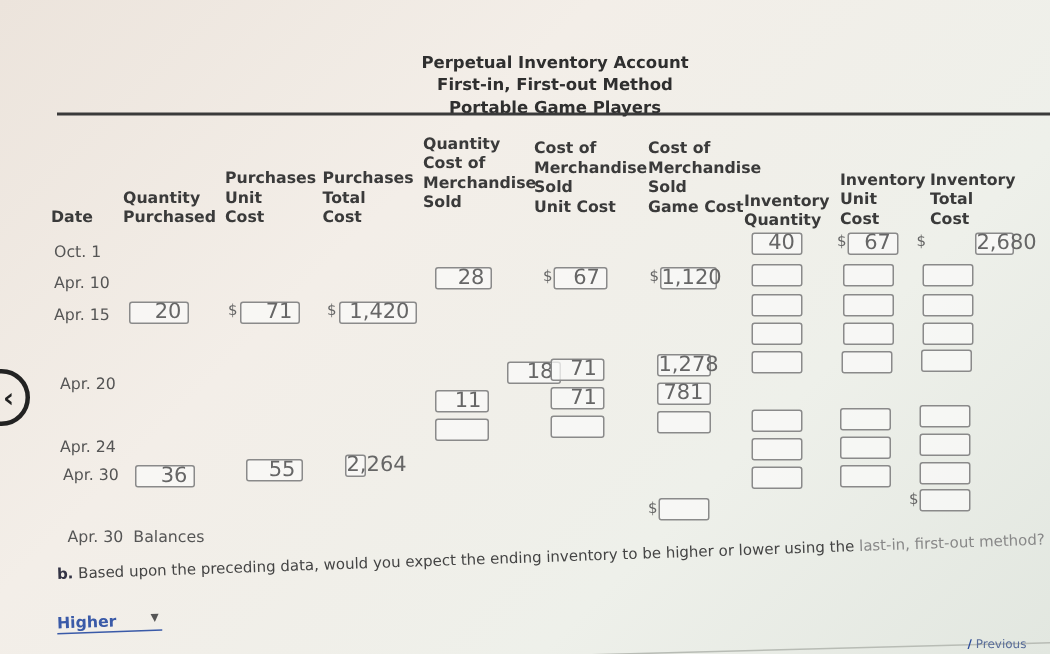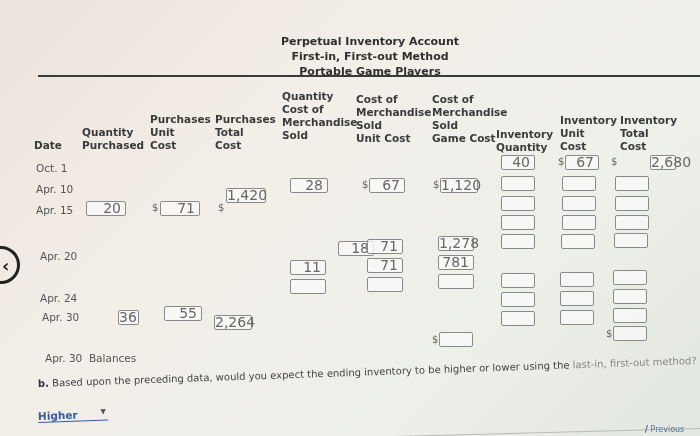--- a/index.html
+++ b/index.html
@@ -92,25 +92,25 @@
 <div class="abs lbl" style="left:36px;top:204px;">Apr. 15</div>
 <div class="abs lbl" style="left:40px;top:250px;">Apr. 20</div>
 <div class="abs lbl" style="left:40px;top:292px;">Apr. 24</div>
 <div class="abs lbl" style="left:42px;top:311px;">Apr. 30</div>
 <div class="abs lbl" style="left:45px;top:352px;white-space:pre;">Apr. 30  Balances</div>
 
 <div class="box" style="left:86px;top:201px;width:40px;">20</div>
 <span class="dollar" style="left:152px;top:202px;">$</span>
 <div class="box" style="left:160px;top:201px;width:40px;">71</div>
 <span class="dollar" style="left:218px;top:202px;">$</span>
-<div class="box" style="left:226px;top:188px;width:40px;">1,420</div>
+<div class="box" style="left:226px;top:201px;width:52px;">1,420</div>
 
-<div class="box" style="left:90px;top:310px;width:21px;margin-left:28px;">36</div>
+<div class="box" style="left:90px;top:310px;width:40px;">36</div>
 <div class="box" style="left:164px;top:306px;width:38px;">55</div>
-<div class="box" style="left:214px;top:303px;width:38px;margin-top:12px;">2,264</div>
+<div class="box" style="left:230px;top:303px;width:14px;">2,264</div>
 
 <div class="box" style="left:290px;top:178px;width:38px;">28</div>
 <span class="dollar" style="left:362px;top:179px;">$</span>
 <div class="box" style="left:369px;top:178px;width:36px;">67</div>
 <span class="dollar" style="left:433px;top:179px;">$</span>
 <div class="box" style="left:440px;top:178px;width:38px;">1,120</div>
 
 <div class="box" style="left:290px;top:241px;width:36px;margin-left:48px;">18</div>
 <div class="box" style="left:290px;top:260px;width:36px;">11</div>
 <div class="box" style="left:290px;top:279px;width:36px;"></div>

